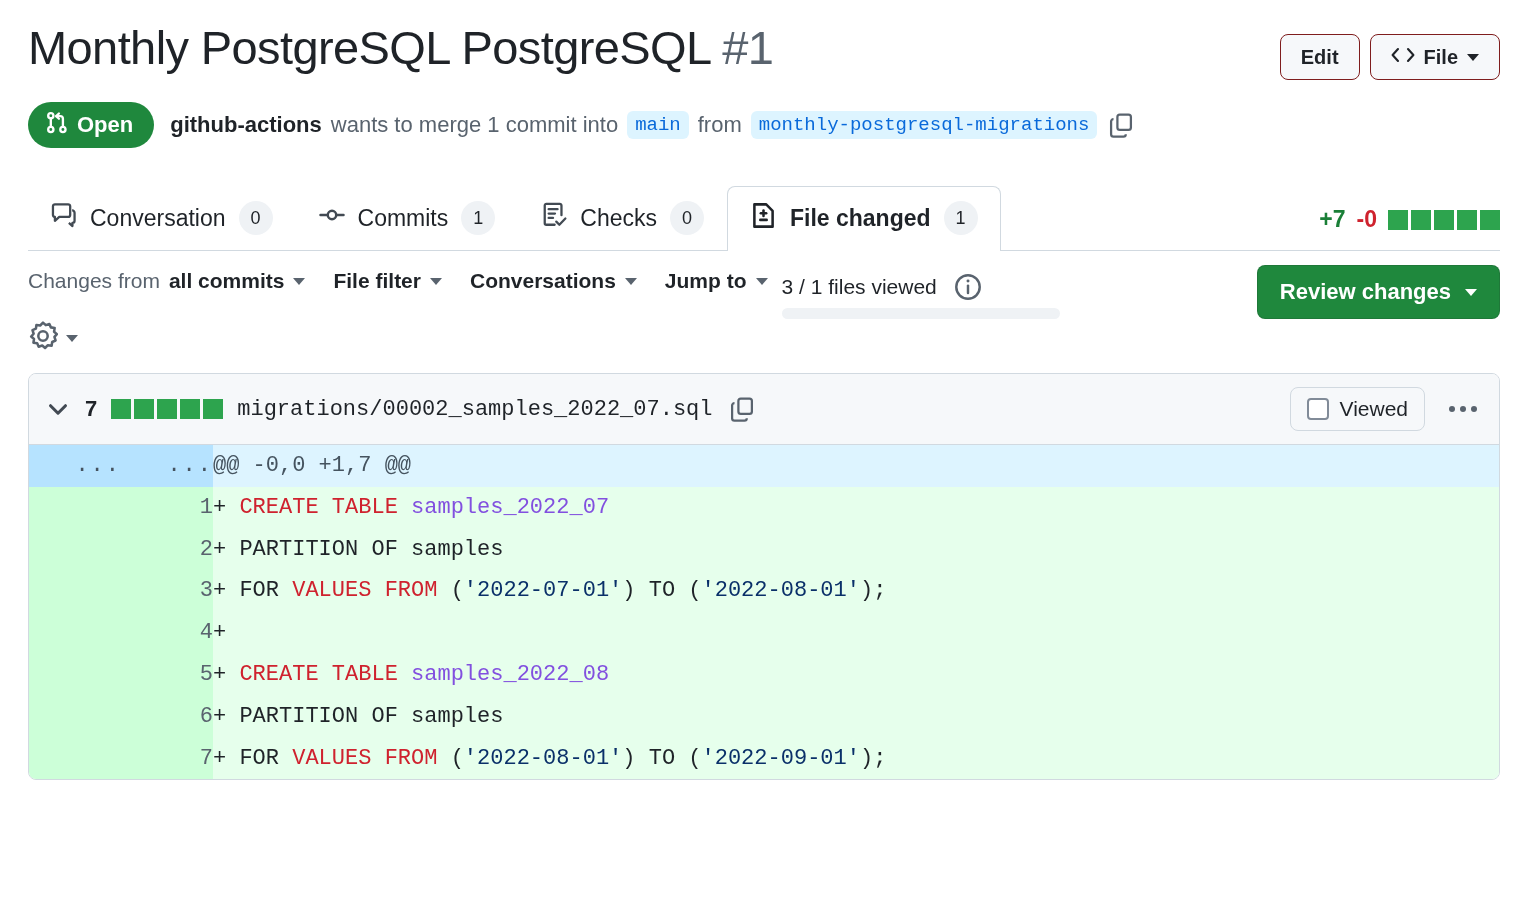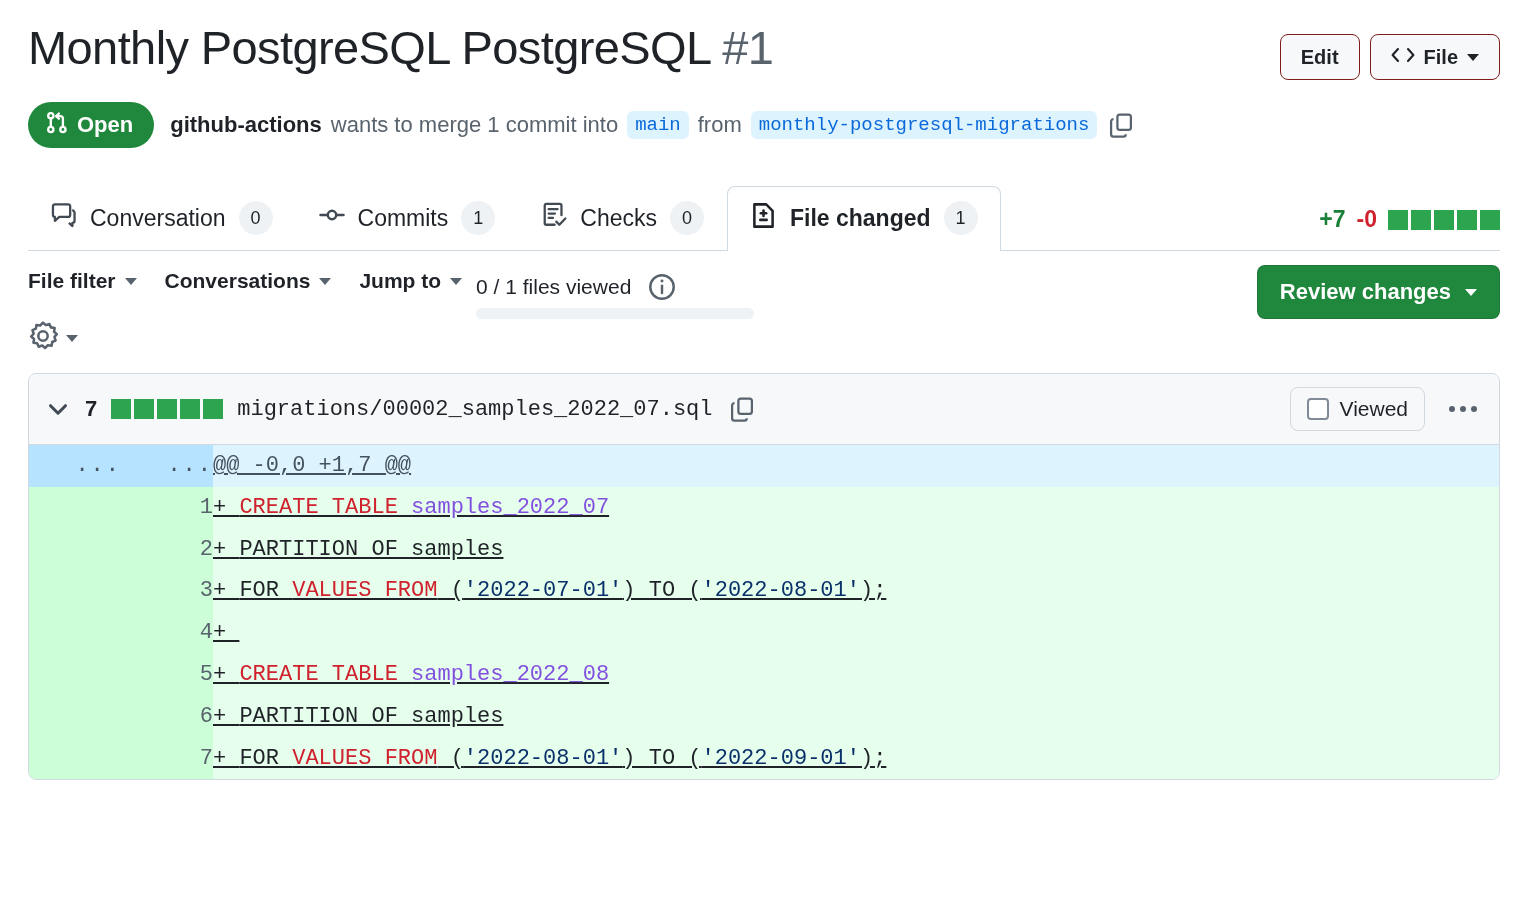--- a/index.html
+++ b/index.html
@@ -352,21 +352,20 @@
     text-align: right;
     padding-right: 16px;
     color: #59636e;
     user-select: none;
     white-space: nowrap;
   }
   .code {
     padding-left: 10px;
     white-space: pre;
     color: #1f2328;
-    text-decoration: underline;
   }
   tr.hunk .ln { background: #b6e3ff; color: #45535f; letter-spacing: 2px; }
   tr.hunk .code { background: #ddf4ff; color: #45535f; }
   tr.add .ln { background: #ccffd8; }
   tr.add .code { background: #e6ffec; }
   .sign { color: #1f2328; }
   .kw  { color: #cf222e; }
   .ent { color: #8250df; margin-top: 16px; }
   .str { color: #0a3069; }
 </style>
@@ -488,39 +487,44 @@
         <span class="blk add"></span>
         <span class="blk add"></span>
         <span class="blk add"></span>
         <span class="blk add"></span>
       </span>
     </div>
   </div>
 </div>
 
 <div class="toolbar">
+  <div class="tb-item">
+    <span>Changes from</span>
+    <span class="lbl-bold">all commits</span>
+    <span class="caret-down"></span>
+  </div>
 
   <div class="tb-item">
     <span class="lbl-bold">File filter</span>
     <span class="caret-down"></span>
   </div>
 
   <div class="tb-item">
     <span class="lbl-bold">Conversations</span>
     <span class="caret-down"></span>
   </div>
 
   <div class="tb-item">
     <span class="lbl-bold">Jump to</span>
     <span class="caret-down"></span>
   </div>
 
   <div class="viewed-group">
     <div class="viewed-top">
-      <span class="viewed-text">0 / 1 files viewed</span>
+      <span class="viewed-text">3 / 1 files viewed</span>
       <span class="info-icon">
         <svg width="28" height="28" viewBox="0 0 16 16" fill="none" stroke="#59636e" stroke-width="1.4" stroke-linecap="round">
           <circle cx="8" cy="8" r="6.7"></circle>
           <line x1="8" y1="7.2" x2="8" y2="11.4"></line>
           <circle cx="8" cy="4.6" r="0.85" fill="#59636e" stroke="none"></circle>
         </svg>
       </span>
     </div>
     <div class="progress-track"></div>
   </div>

